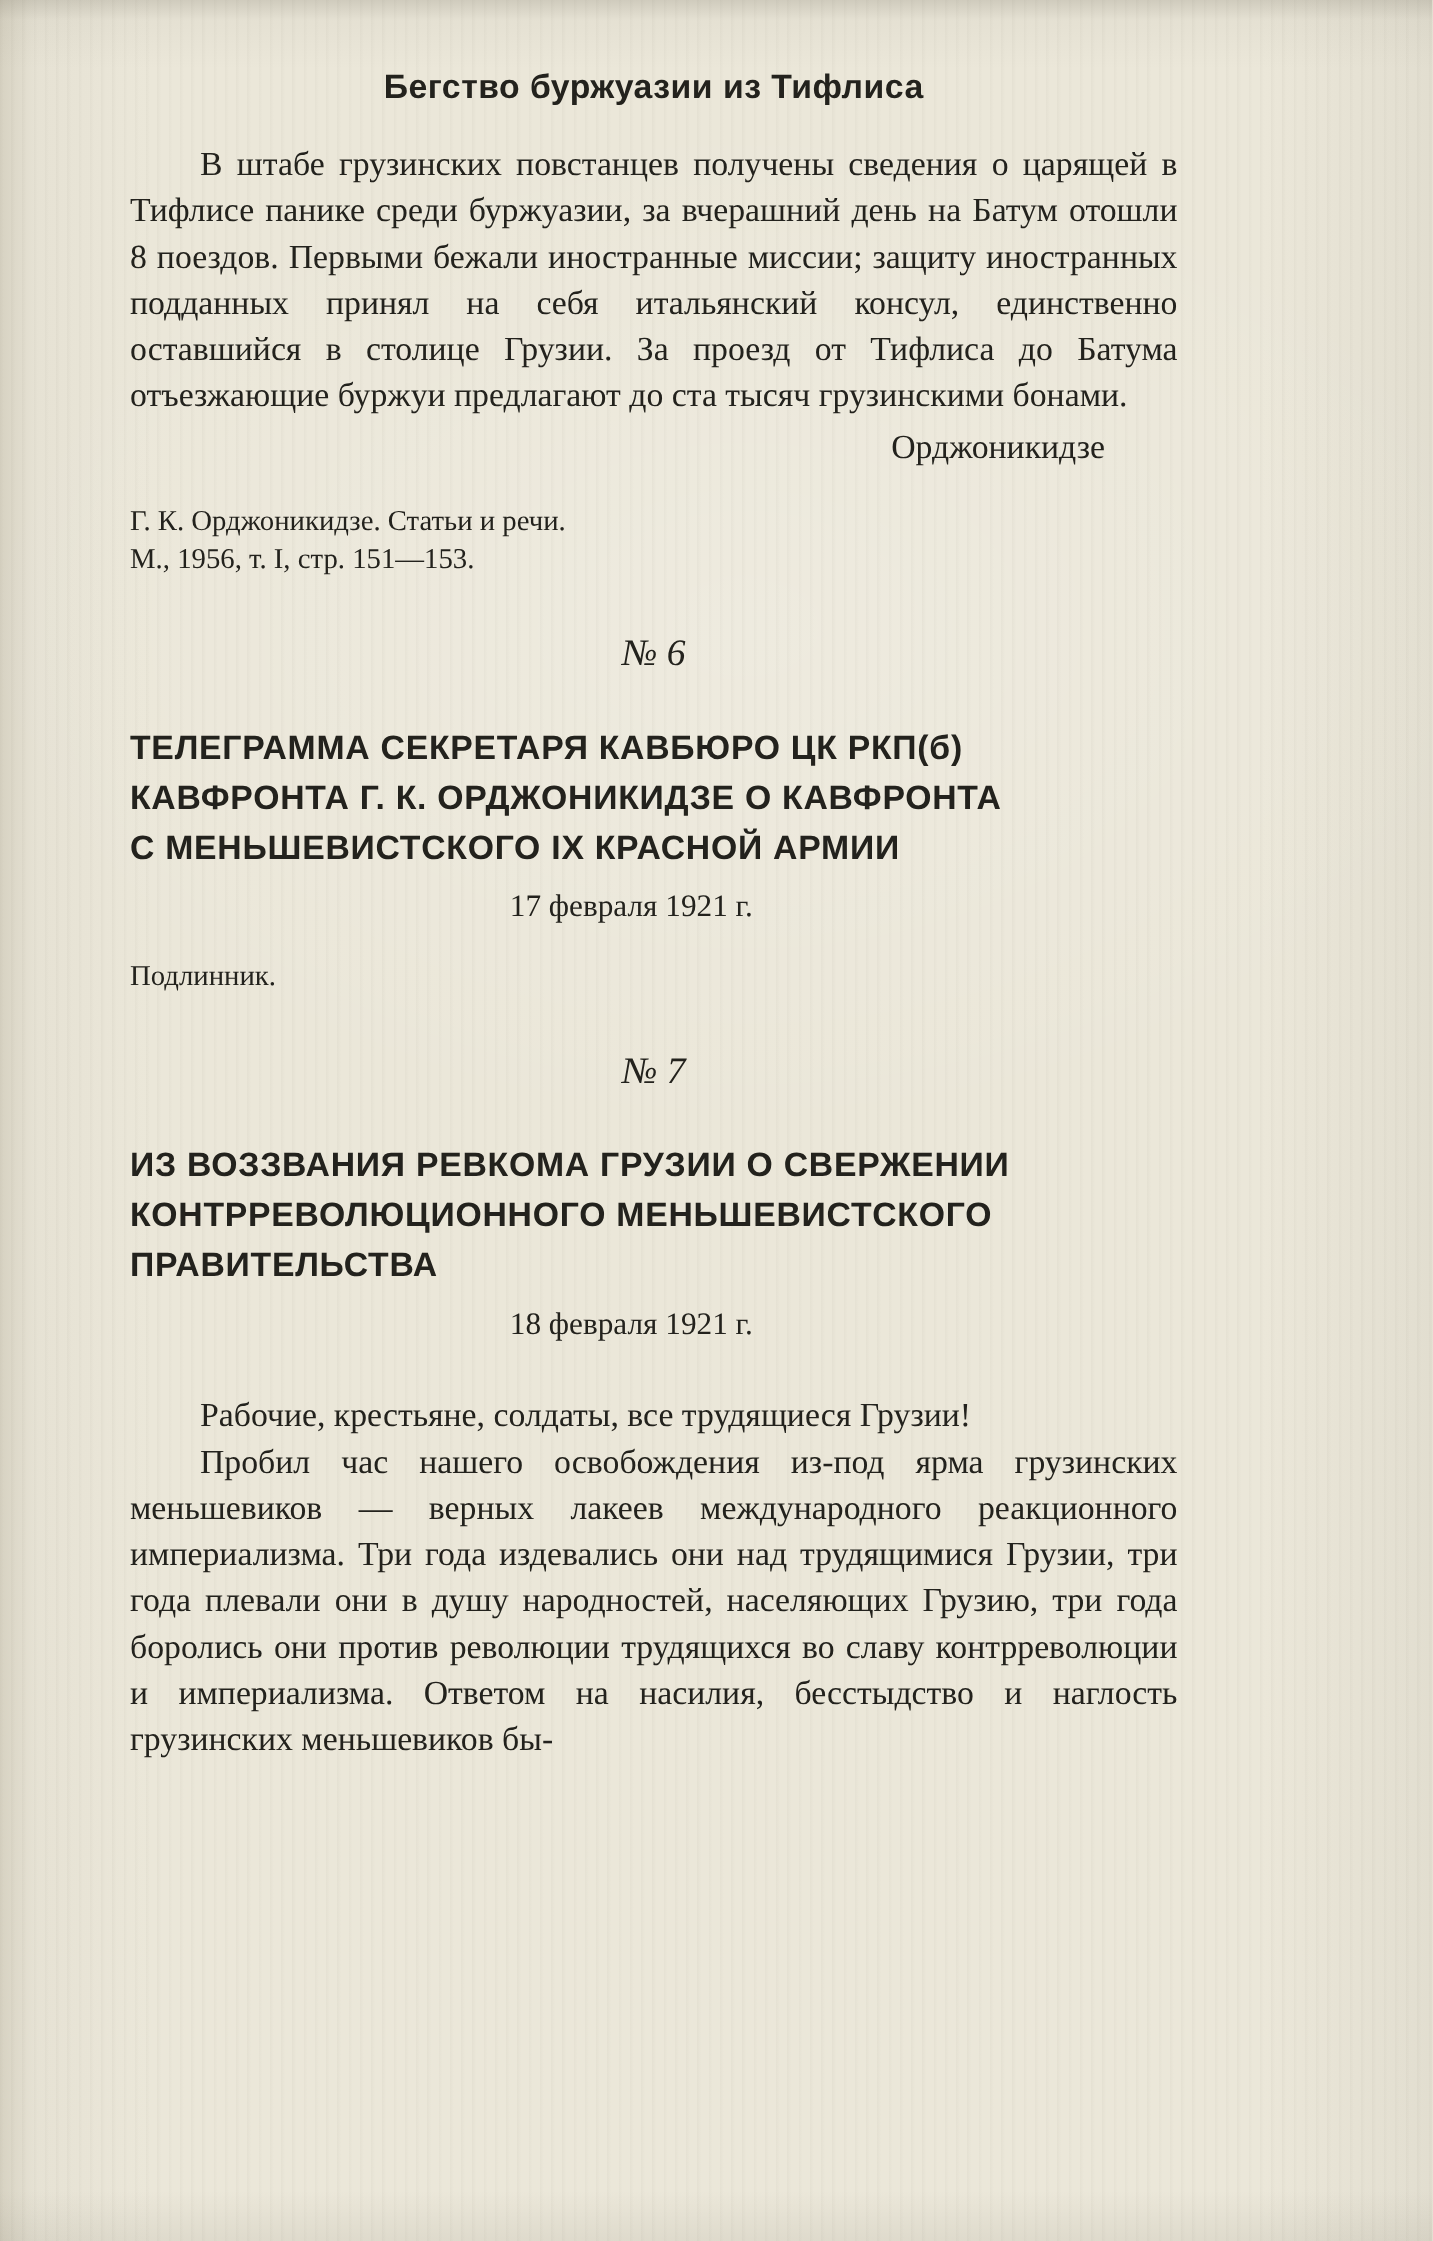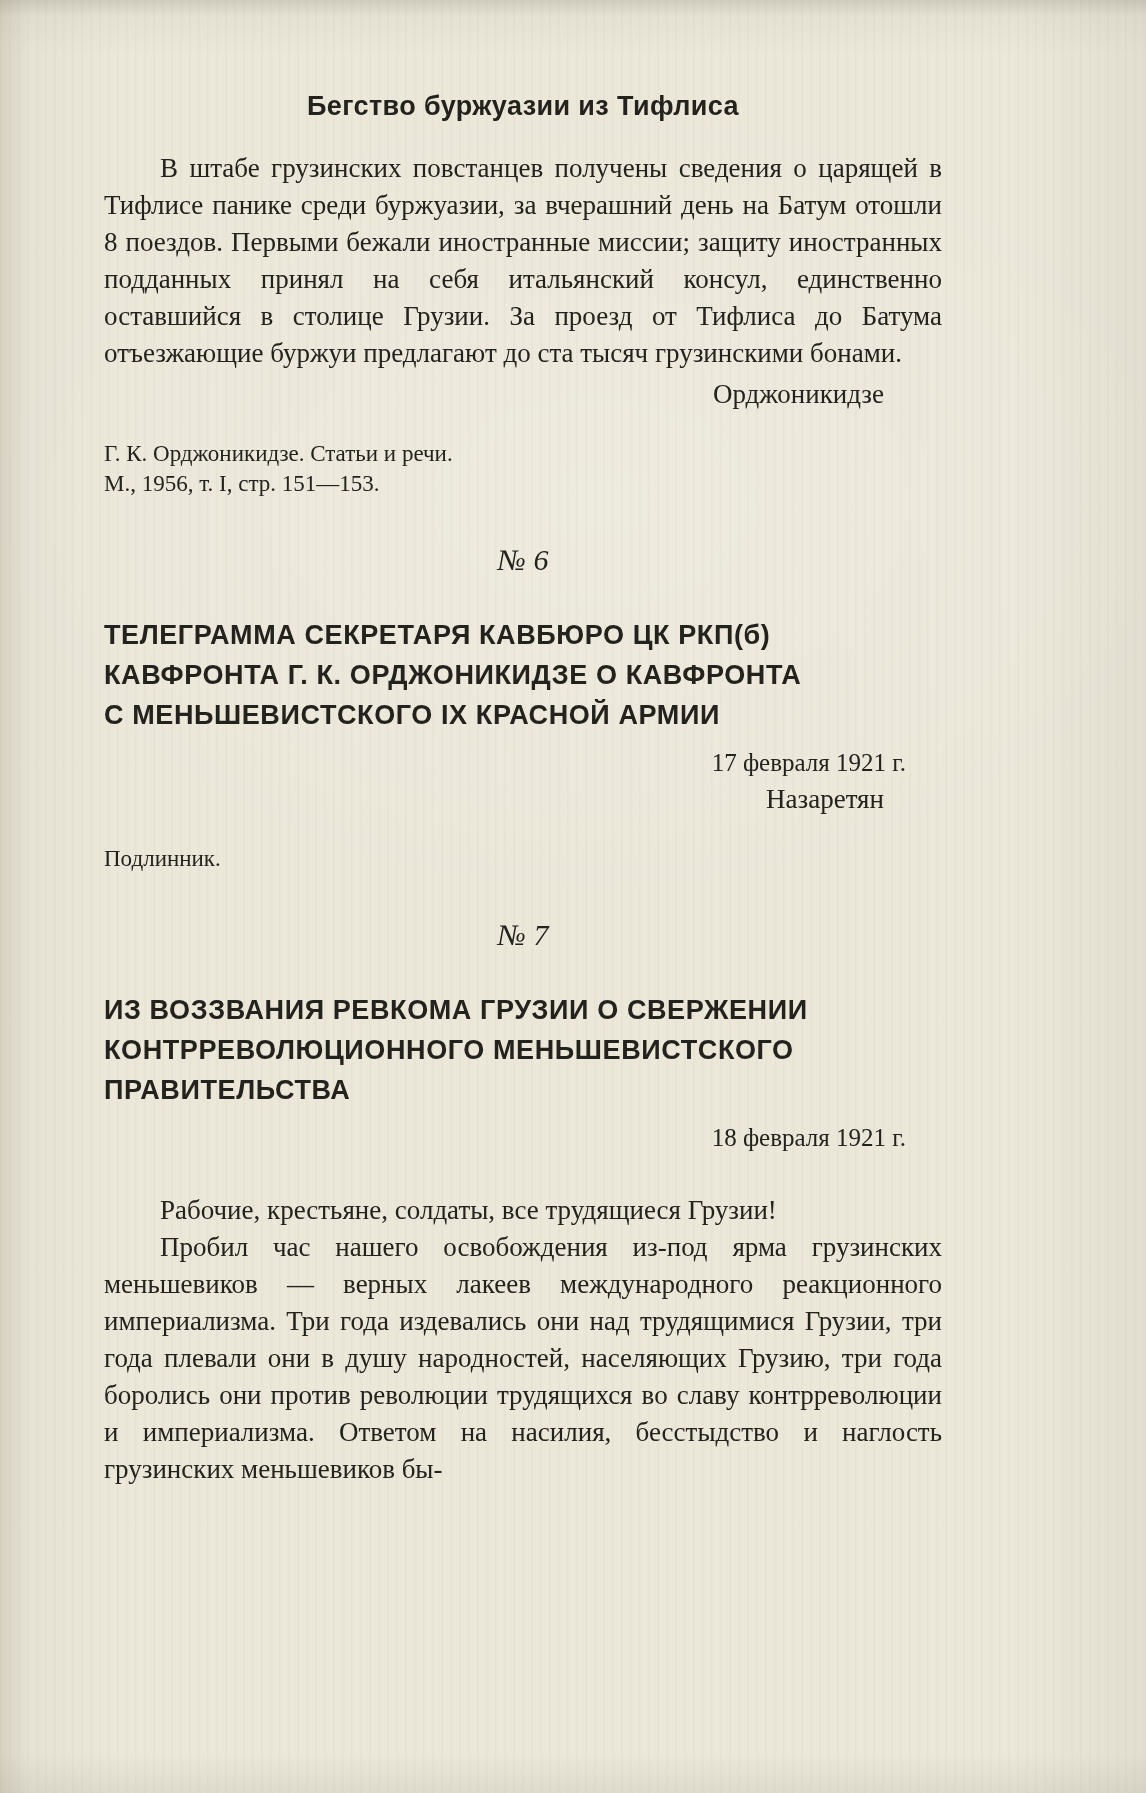--- a/index.html
+++ b/index.html
@@ -31,21 +31,20 @@
     background:
       linear-gradient(180deg, rgba(110,105,90,0.22) 0px, rgba(110,105,90,0.05) 16px, rgba(0,0,0,0) 55px),
       linear-gradient(0deg, rgba(110,105,90,0.10) 0px, rgba(0,0,0,0) 40px),
       repeating-linear-gradient(90deg, rgba(120,115,100,0.05) 0px, rgba(0,0,0,0) 3px, rgba(0,0,0,0) 9px);
   }
   .content {
     position: absolute;
     left: 104px;
     top: 54px;
     width: 838px;
-    margin-top: 37px;
   }
   .doc-title {
     font-family: "Liberation Sans", sans-serif;
     font-size: 27px;
     font-weight: bold;
     letter-spacing: 0.4px;
     text-align: center;
     margin: 0 0 28px 0;
   }
   .body-par {
@@ -77,21 +76,21 @@
     font-family: "Liberation Sans", sans-serif;
     font-size: 27px;
     line-height: 40px;
     font-weight: bold;
     letter-spacing: 0.6px;
     text-align: left;
     margin: 38px 0 0 0;
   }
   .doc-date {
     font-size: 25px;
-    text-align: right;
+    text-align: center;
     padding-right: 36px;
     margin-top: 14px;
   }
   .par-after-date {
     margin-top: 40px;
   }
 </style>
 </head>
 <body>
 
@@ -109,21 +108,20 @@
     </section>
 
     <section>
       <div class="doc-number">№ 6</div>
       <h2 class="doc-heading">
         <div>ТЕЛЕГРАММА СЕКРЕТАРЯ КАВБЮРО ЦК РКП(б)</div>
         <div>КАВФРОНТА Г. К. ОРДЖОНИКИДЗЕ О КАВФРОНТА</div>
         <div>С МЕНЬШЕВИСТСКОГО IX КРАСНОЙ АРМИИ</div>
       </h2>
       <div class="doc-date">17 февраля 1921 г.</div>
-      <div class="signature">Назаретян</div>
       <div class="source">
         <div>Подлинник.</div>
       </div>
     </section>
 
     <section>
       <div class="doc-number">№ 7</div>
       <h2 class="doc-heading">
         <div>ИЗ ВОЗЗВАНИЯ РЕВКОМА ГРУЗИИ О СВЕРЖЕНИИ</div>
         <div>КОНТРРЕВОЛЮЦИОННОГО МЕНЬШЕВИСТСКОГО</div>

